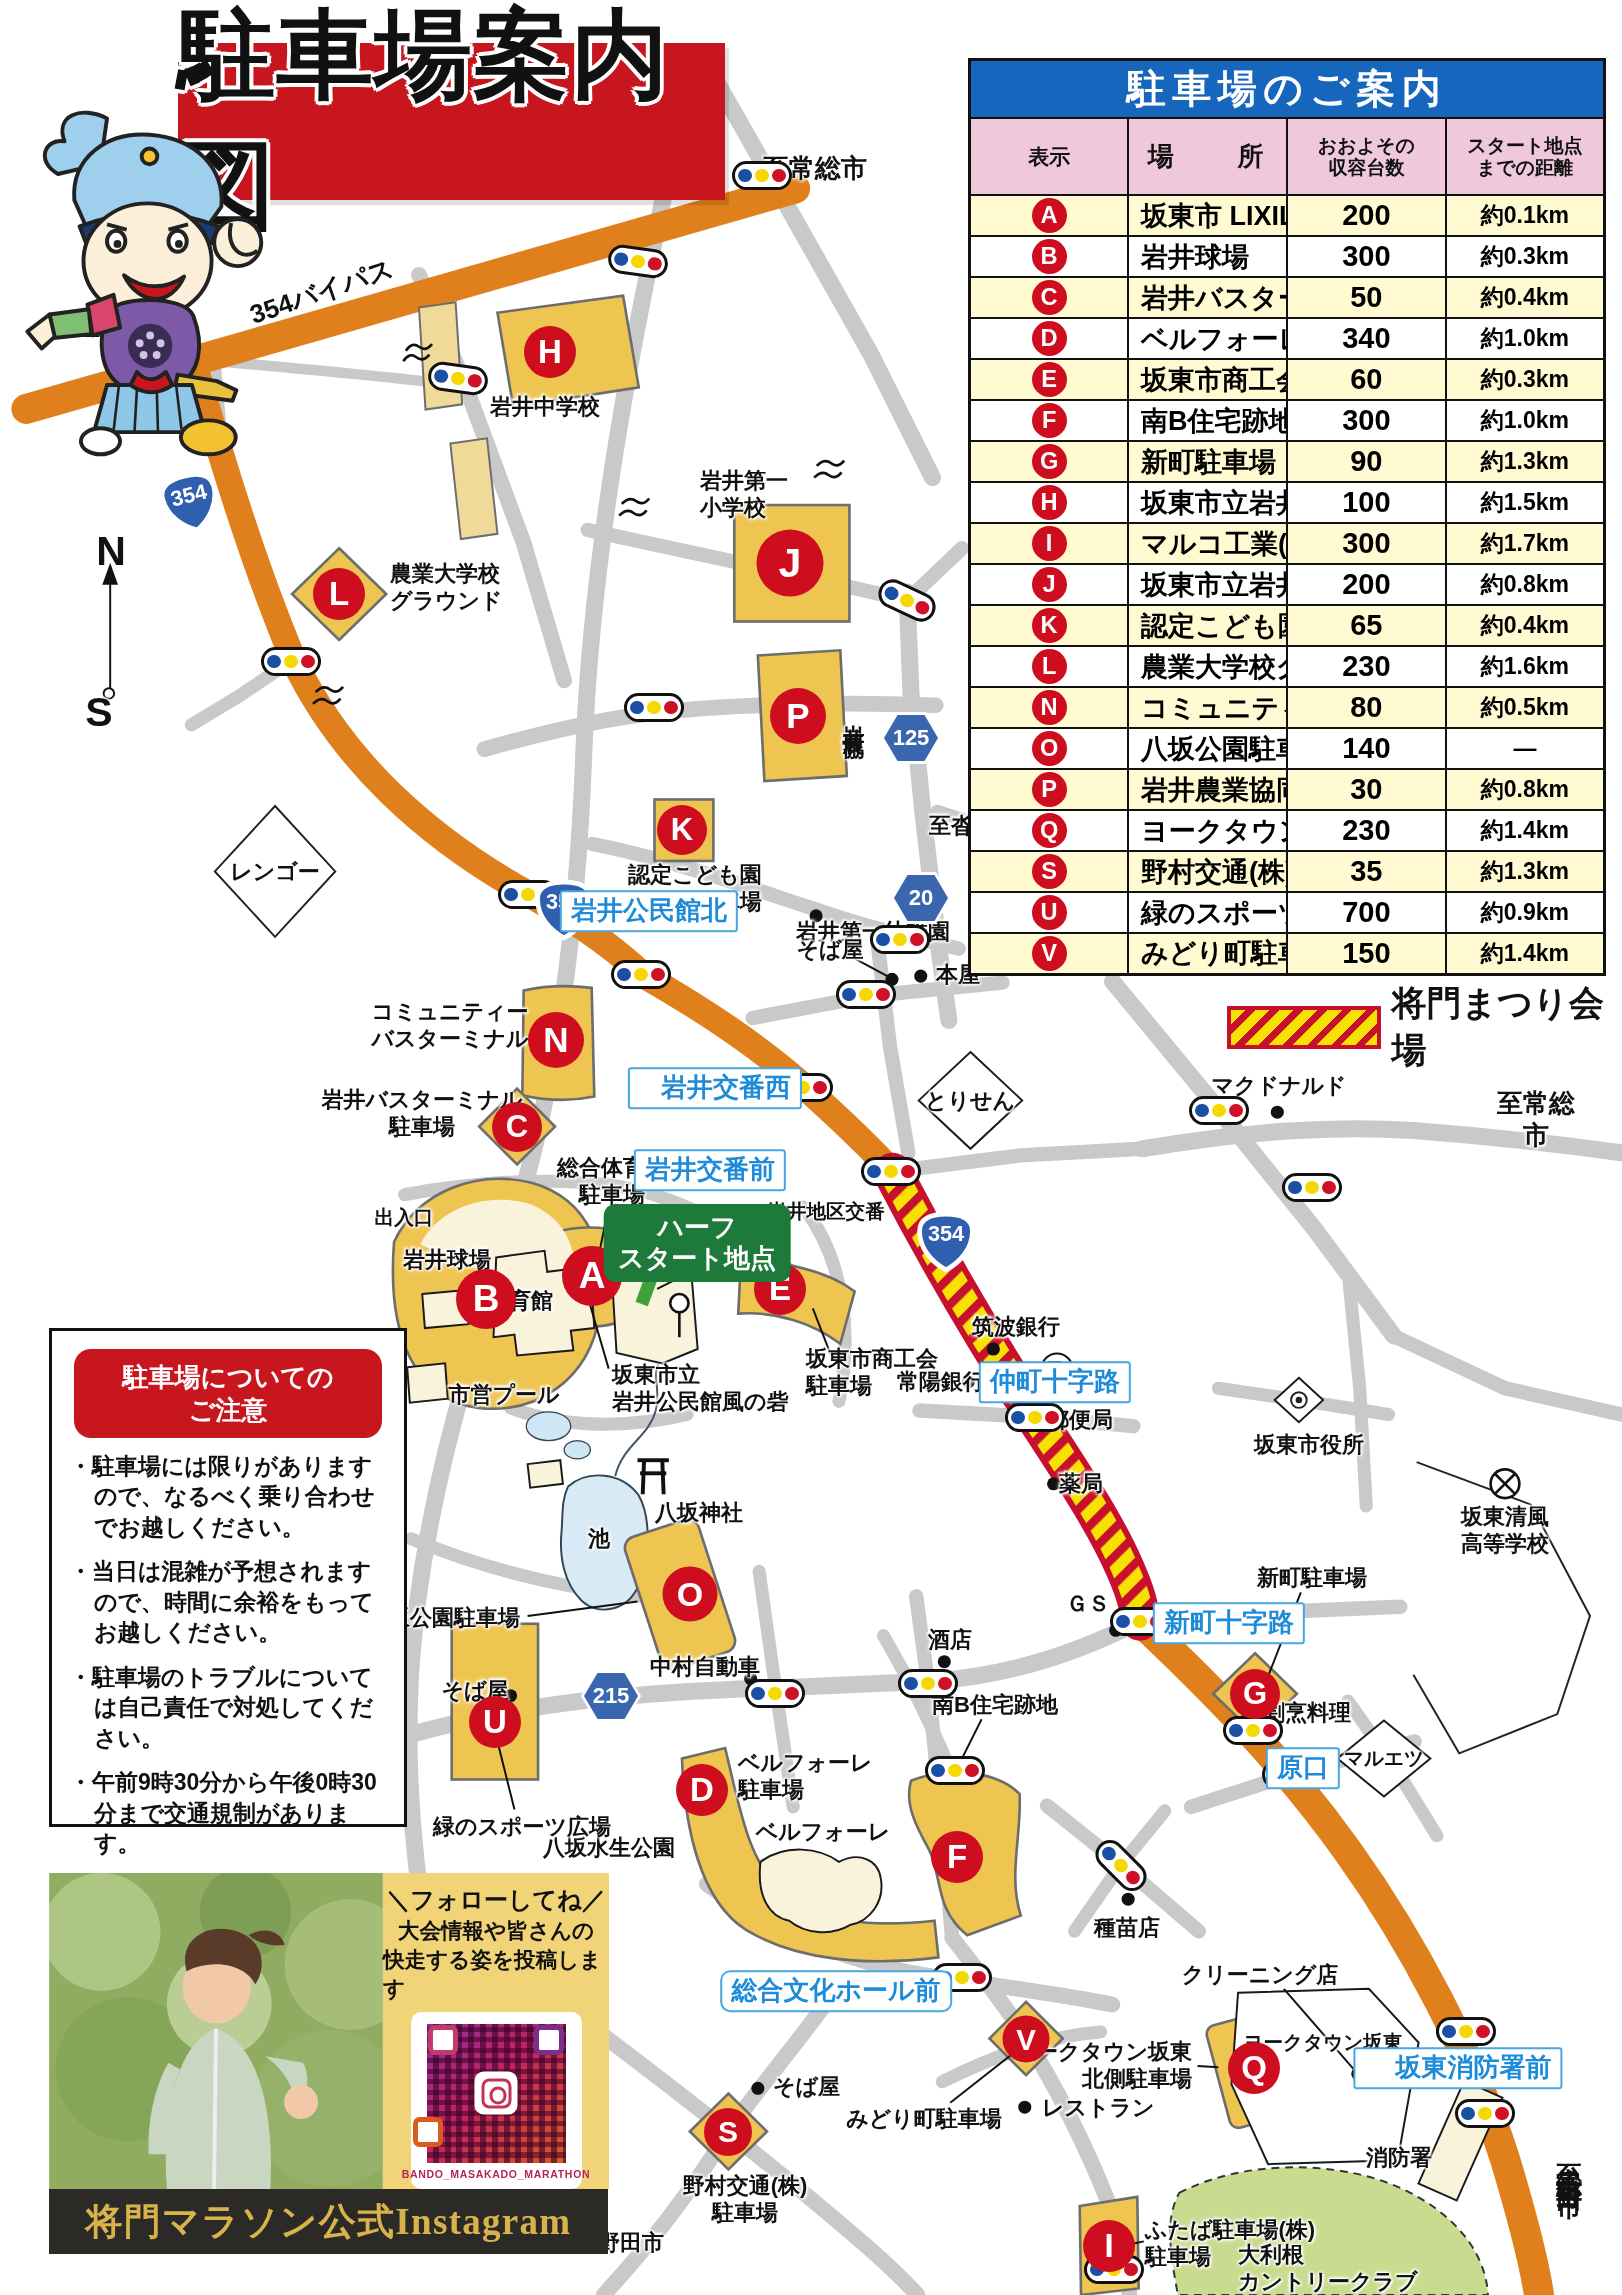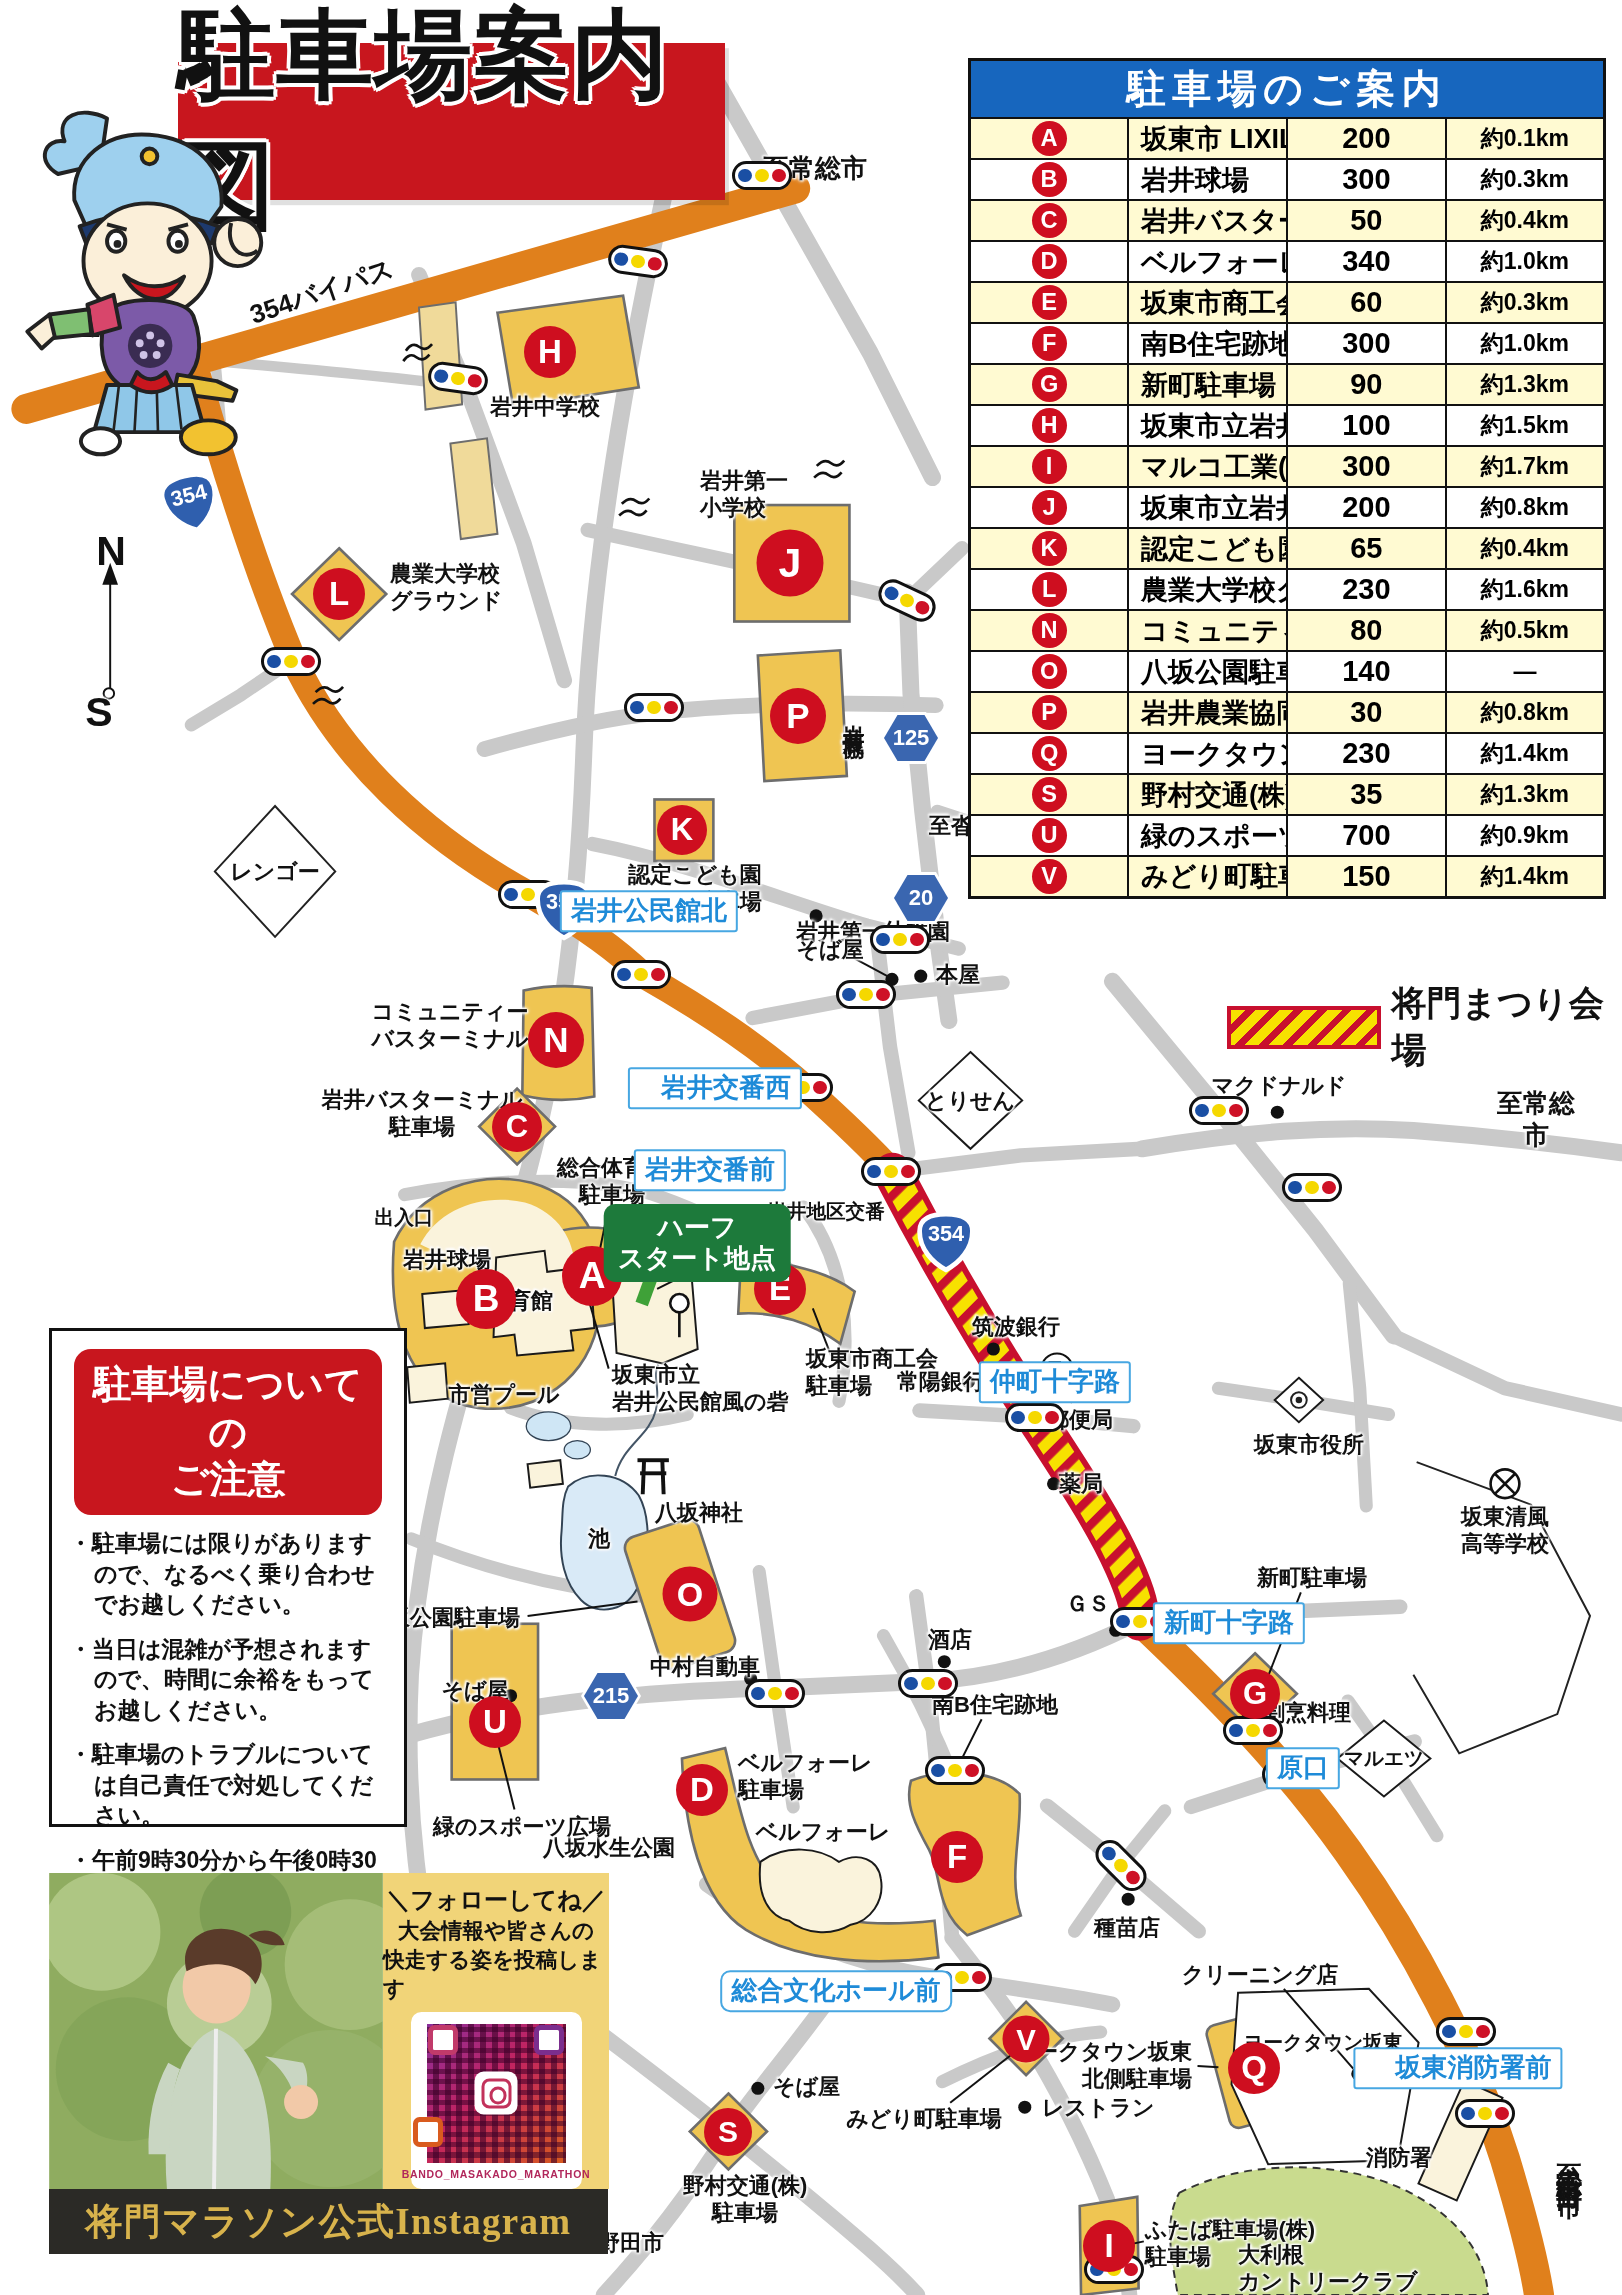--- a/index.html
+++ b/index.html
@@ -64,21 +64,21 @@
   td.c-cap{font-size:29px;text-align:center;font-weight:600;}
   td.c-dist{font-size:23px;text-align:center;font-weight:600;white-space:nowrap;}
   
   #legend{position:absolute;left:1227px;top:980px;display:flex;align-items:center;gap:10.5px;z-index:10;}
   #legend .swatch{width:164px;height:43px;border:4.6px solid #C8102E;box-sizing:border-box;
       background:repeating-linear-gradient(135deg,#F7E100 0 10.5px,#C8102E 10.5px 17px);}
   #legend span{font-size:35px;font-weight:800;color:#111;}
   
   #notice{position:absolute;left:49px;top:1328px;width:358px;height:499px;border:3.3px solid #111;background:#fff;z-index:10;box-sizing:border-box;}
   #notice .ttl{margin:18.3px auto 6.5px auto;width:308px;background:#C8161E;border-radius:17px;color:#fff;
-      font-size:38px;font-weight:800;text-align:center;line-height:1.25;padding:11.8px 0;white-space:pre-line;}
+      font-size:26px;font-weight:800;text-align:center;line-height:1.25;padding:11.8px 0;white-space:pre-line;}
   #notice ul{list-style:none;margin:13px 13px 0 17px;padding:0;}
   #notice li{font-size:23px;font-weight:600;color:#111;line-height:1.32;margin-bottom:14.4px;
       padding-left:25px;text-indent:-25px;}
   #notice li::before{content:"・";}
   
   #insta{position:absolute;left:49px;top:1873px;width:559px;height:381px;z-index:10;}
   #insta .photo{position:absolute;left:0;top:0;width:334px;height:316px;overflow:hidden;}
   #insta .yellow{position:absolute;left:334px;top:0;width:226px;height:316px;background:#F1D478;
       display:flex;flex-direction:column;align-items:center;box-sizing:border-box;padding-top:10.5px;}
   #insta .yellow .l1{font-size:24px;font-weight:800;color:#111;}
@@ -324,20 +324,28 @@
       <ellipse cx="140" cy="554" rx="30" ry="20" fill="#fff"></ellipse>
       <path d="M196,448 q20,22 44,0 l10,20 q-32,22 -64,0 Z" fill="#C8161E"></path>
     </g>
   </svg>
 
   <table id="ptable">
     <thead>
       <tr>
           <th id="ttl" colspan="4">駐車場のご案内</th>
         </tr>
+      <tr class="hrow">
+        <th class="h-mark">表示</th>
+        <th class="h-place">場　　所</th>
+        <th class="h-cap">おおよその
+収容台数</th>
+        <th class="h-dist">スタート地点
+までの距離</th>
+      </tr>
     </thead>
     <tbody id="tbody">
         <tr class="odd">
           <td class="c-mark"><span class="badge">A</span></td>
           <td class="c-place">坂東市 LIXIL 総合体育館</td>
           <td class="c-cap">200</td>
           <td class="c-dist">約0.1km</td>
         </tr>
         <tr class="even">
           <td class="c-mark"><span class="badge">B</span></td>

